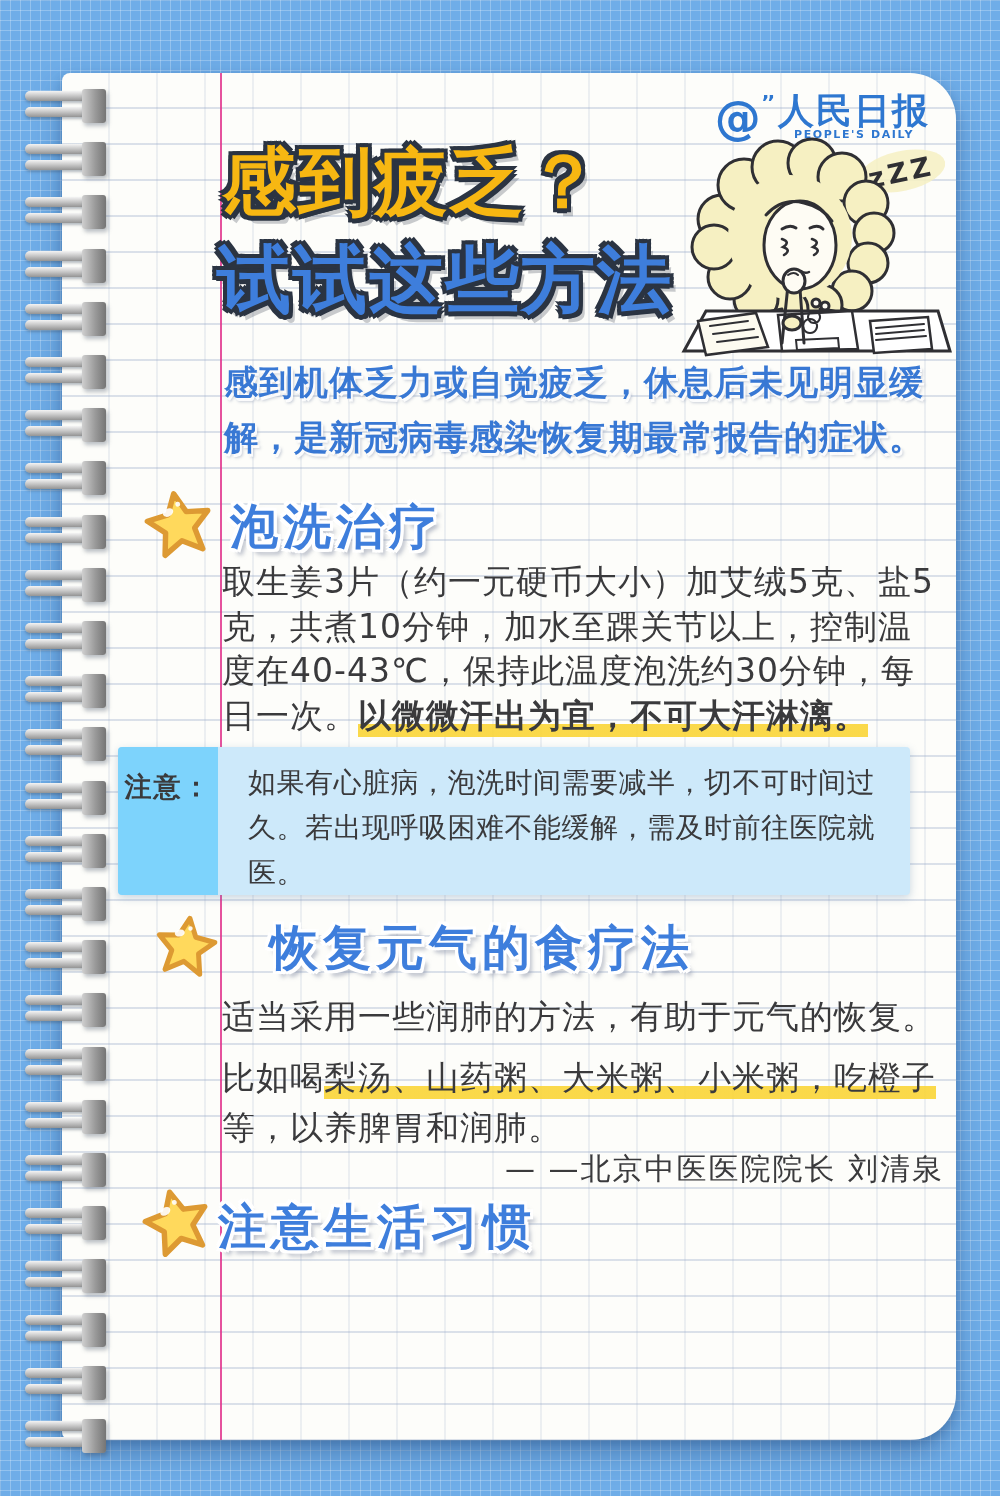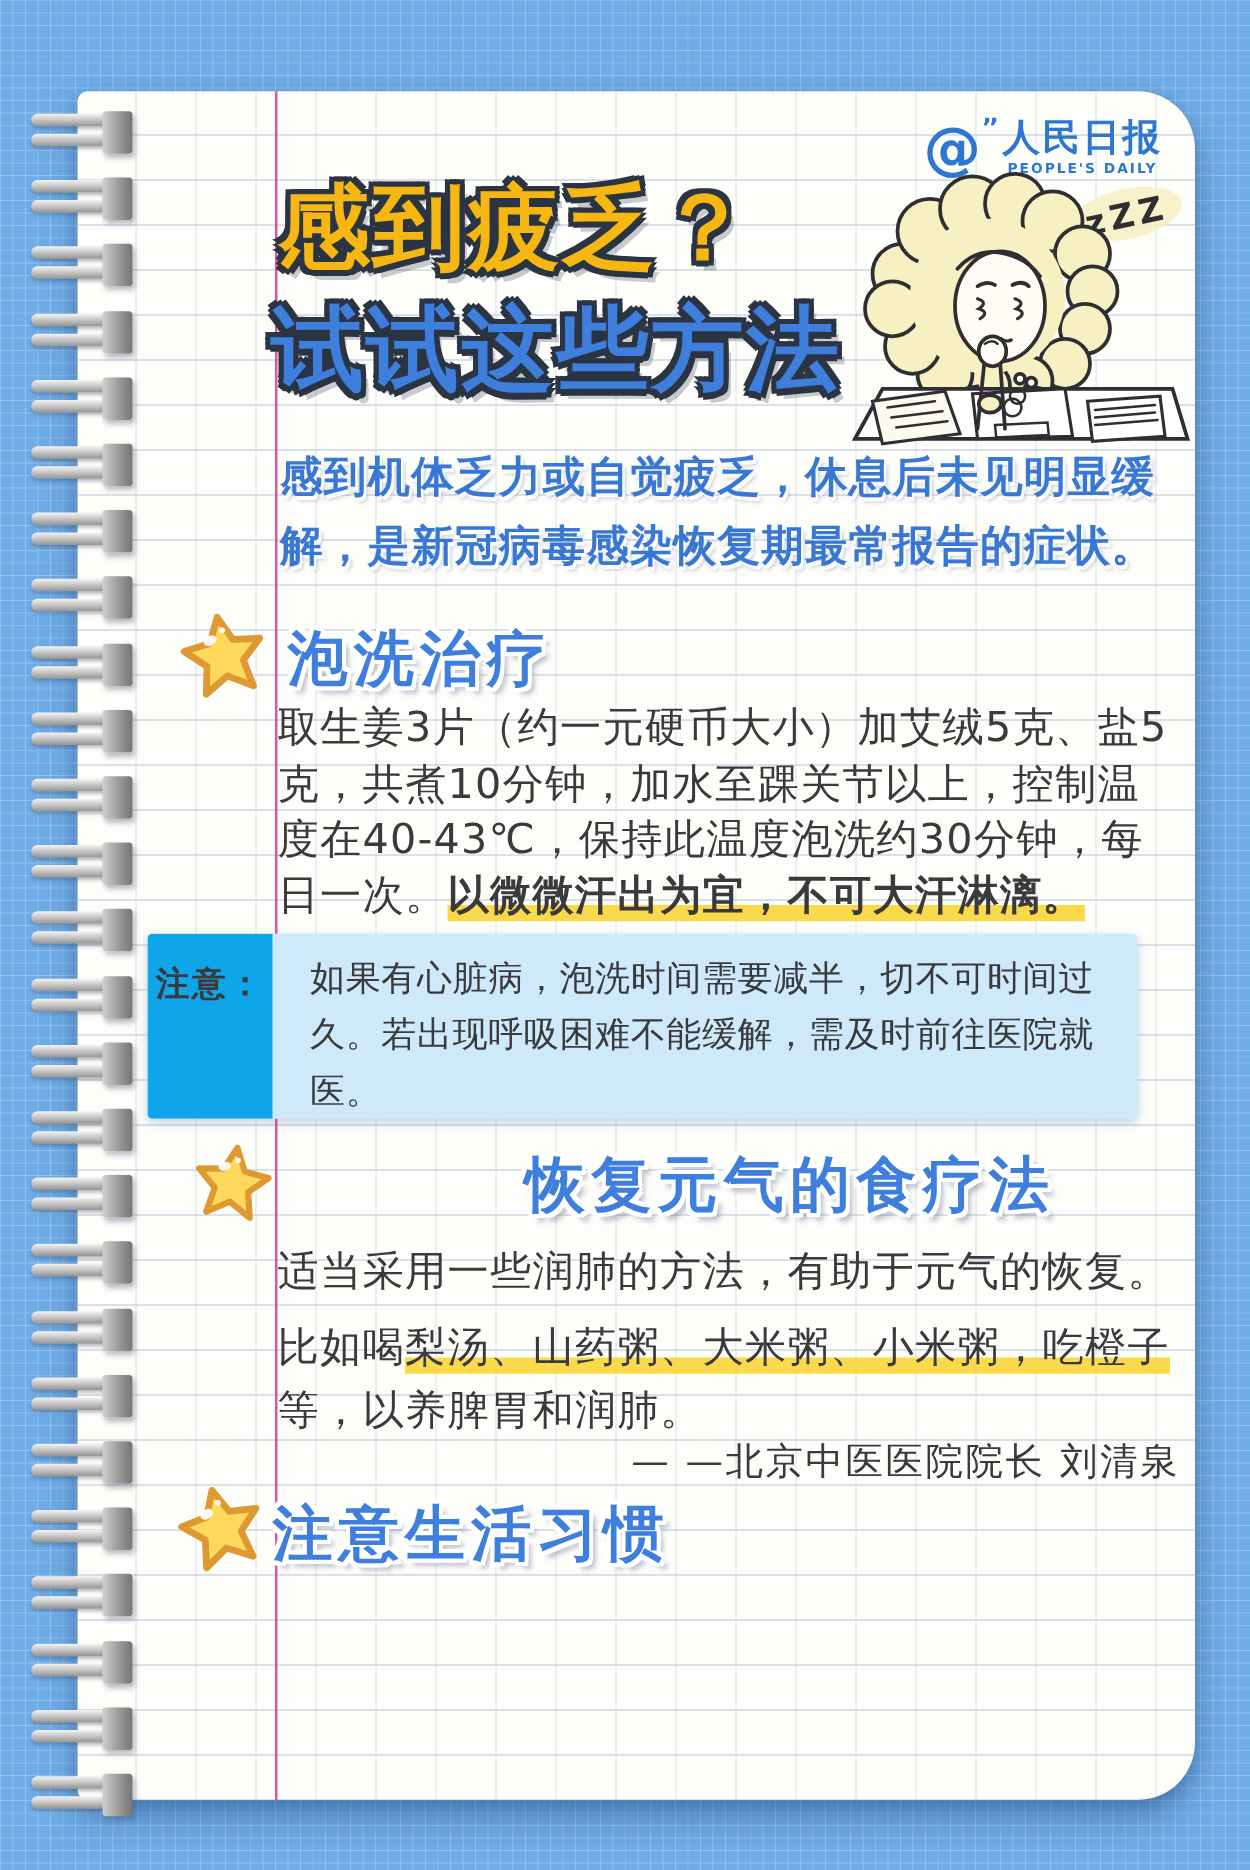--- a/index.html
+++ b/index.html
@@ -35,21 +35,21 @@
     box-shadow:0 2px 3px rgba(60,75,95,.38);}
   .ring .b1{top:1px}.ring .b2{top:17px}
   .ring .clasp{position:absolute;left:57px;top:-1px;width:24px;height:34px;border-radius:3px;
     background:linear-gradient(90deg,#cfcfcf 0%,#9a9a9a 55%,#757575 100%);
     box-shadow:2px 3px 4px rgba(60,75,95,.35);}
 
   
   .logo{position:absolute;top:22px;right:26px;display:flex;align-items:flex-start;gap:5px;color:#2E77D0;}
   .logo-at{font-size:46px;font-weight:800;line-height:46px;}
   .logo-quotes{font-size:20px;font-weight:800;line-height:14px;letter-spacing:-2px;margin-left:-4px;}
-  .logo-cn{font-size:30px;font-weight:800;letter-spacing:2px;line-height:32px;}
+  .logo-cn{font-size:36px;font-weight:800;letter-spacing:2px;line-height:32px;}
   .logo-en{font-size:11px;font-weight:700;letter-spacing:1.6px;margin-top:1px;text-align:center;}
 
   
   .title1,.title2{position:absolute;font-weight:800;letter-spacing:2px;white-space:nowrap;
     text-shadow:
       -4px -4px 0 #2B3442, 4px -4px 0 #2B3442, -4px 4px 0 #2B3442, 4px 4px 0 #2B3442,
       -4px 0 0 #2B3442, 4px 0 0 #2B3442, 0 -4px 0 #2B3442, 0 5px 0 #2B3442,
       6px 8px 0 rgba(43,52,66,.25); text-align: right;}
   .title1{left:160px;top:60px;font-size:74px;color:#F7B712;}
   .title2{left:155px;top:158px;font-size:74px;color:#3E7EDC;}
@@ -57,36 +57,36 @@
   .intro{position:absolute;left:162px;top:282px;width:724px;font-size:34px;line-height:55px;
     color:#3878D4;font-weight:700;letter-spacing:1px;
     text-shadow:2px 3px 0 rgba(255,255,255,.9),3px 4px 3px rgba(130,145,170,.45);}
 
   .heading{font-size:48px;font-weight:800;color:#3E7EDC;letter-spacing:5px;white-space:nowrap;
     text-shadow:
       -3px -3px 0 #fff, 3px -3px 0 #fff, -3px 3px 0 #fff, 3px 3px 0 #fff,
       -3px 0 0 #fff, 3px 0 0 #fff, 0 -3px 0 #fff, 0 3px 0 #fff,
       5px 6px 4px rgba(125,135,158,.55);}
   .h1{position:absolute;left:168px;top:422px;}
-  .h2wrap{position:absolute;left:160px;top:843px;width:724px;text-align:center;padding-left:48px;}
+  .h2wrap{position:absolute;left:160px;top:843px;width:724px;padding-left:48px;}
   .h3{position:absolute;left:156px;top:1122px;}
 
   .star{position:absolute;}
   .star1{left:82px;top:416px;width:70px;height:70px;transform:rotate(-10deg);}
   .star2{left:92px;top:841px;width:64px;height:64px;transform:rotate(8deg);}
   .star3{left:80px;top:1114px;width:70px;height:70px;transform:rotate(-14deg);}
 
   .body-text{color:#3A3A3C;letter-spacing:1px;font-weight:500;}
   .body1{position:absolute;left:160px;top:487px;width:722px;font-size:33px;line-height:44.5px;}
   .marker{background:linear-gradient(rgba(250,213,55,.9),rgba(250,213,55,.9)) no-repeat left bottom;background-size:100% 13px;padding-bottom:2px;}
   .em{font-weight:800;}
 
   .note{position:absolute;left:56px;top:674px;width:792px;height:148px;background:#CDE9FA;
     border-radius:4px;box-shadow:0 3px 8px rgba(90,130,170,.32);display:flex;overflow:hidden;}
-  .note-label{width:100px;flex:0 0 100px;background:#0ea5e9;font-size:27px;font-weight:700;
+  .note-label{width:100px;flex:0 0 100px;background:#7dd3fc;font-size:27px;font-weight:700;
     color:#3A3A3C;padding-top:22px;text-align:center;letter-spacing:2px;}
   .note-body{flex:1;padding:13px 22px 0 30px;font-size:28px;line-height:45px;color:#3A3A3C;letter-spacing:.5px;}
 
   .body2a{position:absolute;left:160px;top:922px;width:726px;font-size:33px;}
   .body2b{position:absolute;left:160px;top:980px;width:726px;font-size:33px;line-height:50px;}
   .attribution{position:absolute;left:160px;top:1076px;width:722px;text-align:right;
     font-size:30px;color:#3A3A3C;letter-spacing:2px;}
   .body3{position:absolute;left:160px;top:1196px;width:726px;font-size:33px;line-height:52px;}
 
   .illustration{position:absolute;left:608px;top:60px;width:282px;height:224px;}

